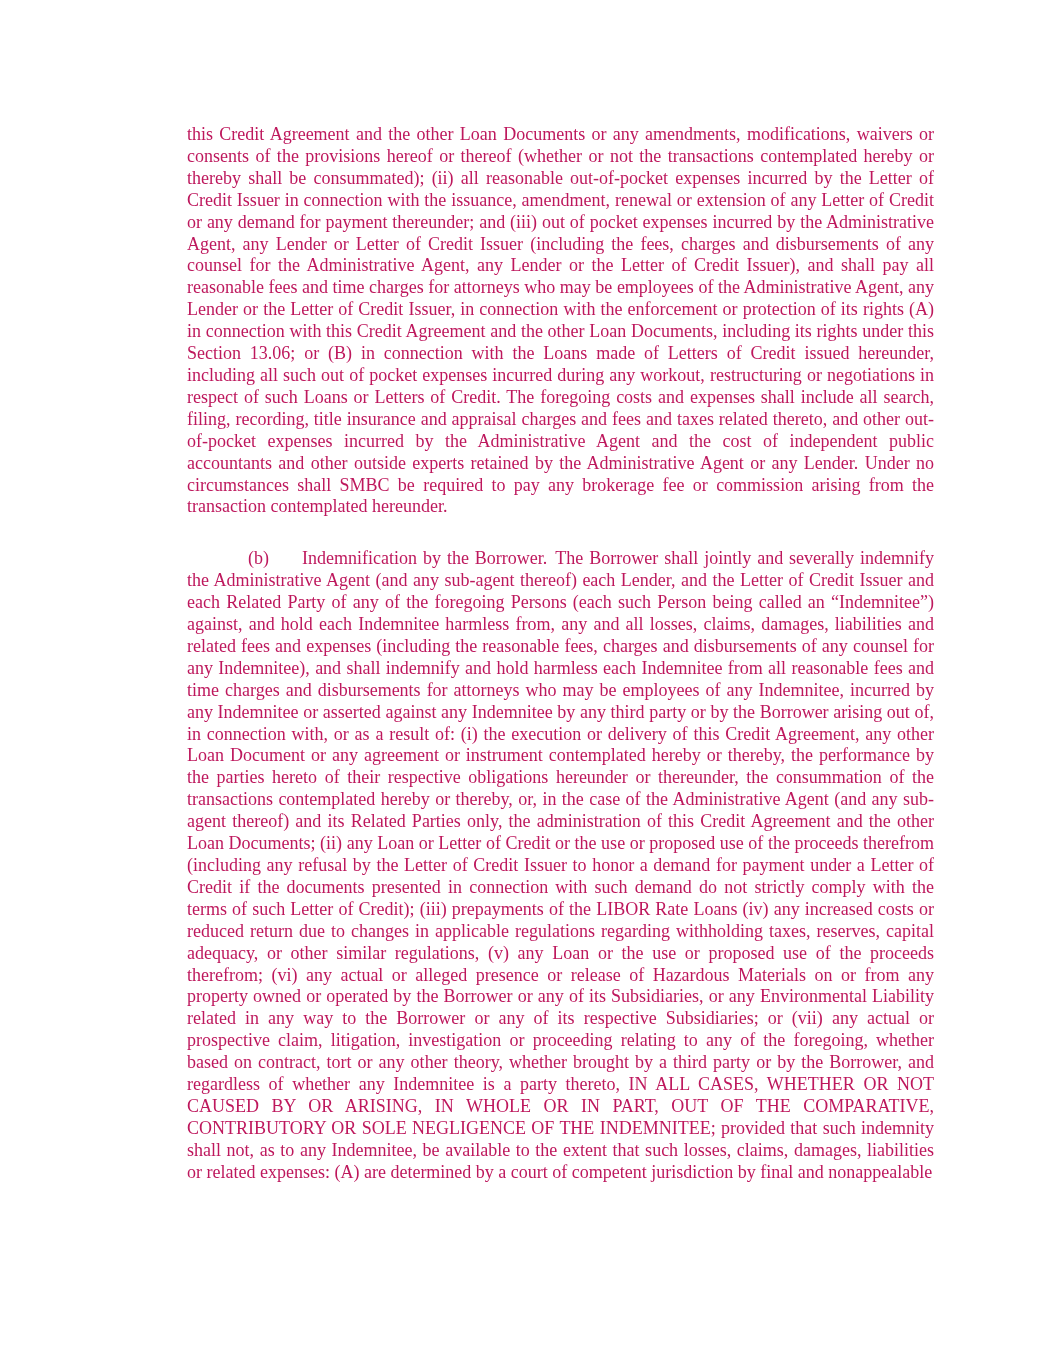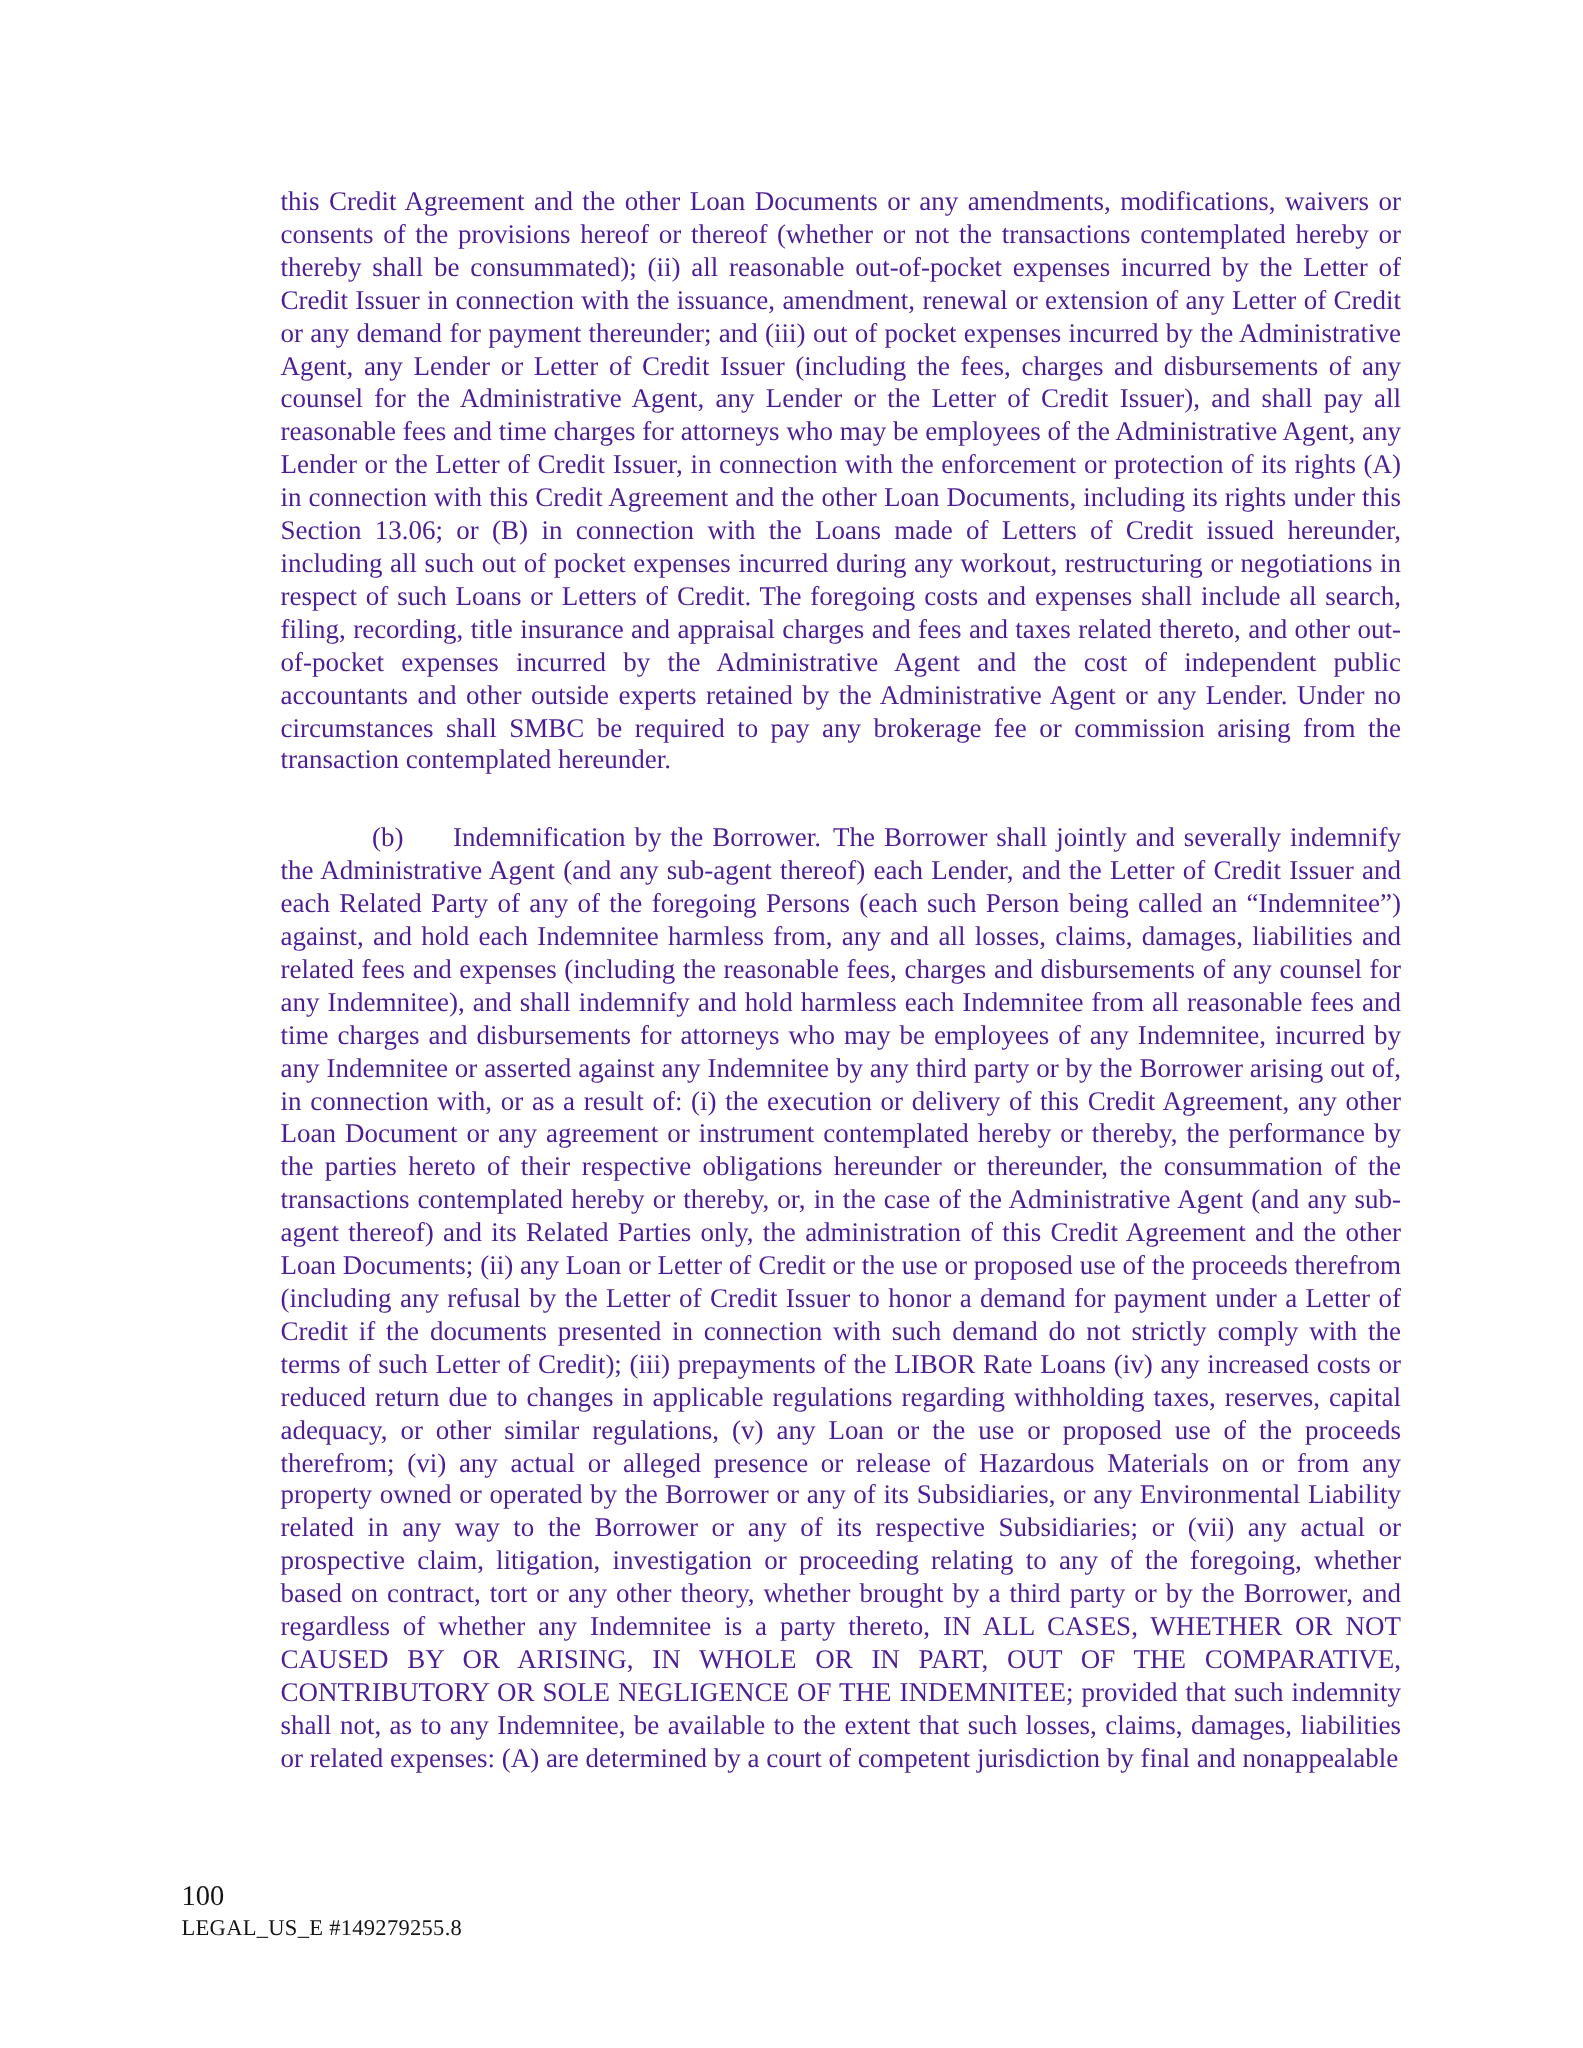--- a/index.html
+++ b/index.html
@@ -20,21 +20,21 @@
     position: absolute;
     left: 187px;
     top: 124px;
     width: 747px;
   }
   .para {
     margin: 0;
     font-size: 18px;
     line-height: 21.9px;
     text-align: justify;
-    color: #4c1d95;
+    color: #be185d;
     -webkit-font-smoothing: antialiased;
   }
   .para-b {
     margin-top: 30px;
     text-indent: 61px;
   }
   .tab-spacer {
     display: inline-block;
     width: 33px;
   }
@@ -64,18 +64,14 @@
 <div class="page">
 
   <div class="content">
 
     <p class="para">this Credit Agreement and the other Loan Documents or any amendments, modifications, waivers or consents of the provisions hereof or thereof (whether or not the transactions contemplated hereby or thereby shall be consummated); (ii) all reasonable out-of-pocket expenses incurred by the Letter of Credit Issuer in connection with the issuance, amendment, renewal or extension of any Letter of Credit or any demand for payment thereunder; and (iii) out of pocket expenses incurred by the Administrative Agent, any Lender or Letter of Credit Issuer (including the fees, charges and disbursements of any counsel for the Administrative Agent, any Lender or the Letter of Credit Issuer), and shall pay all reasonable fees and time charges for attorneys who may be employees of the Administrative Agent, any Lender or the Letter of Credit Issuer, in connection with the enforcement or protection of its rights (A) in connection with this Credit Agreement and the other Loan Documents, including its rights under this Section 13.06; or (B) in connection with the Loans made of Letters of Credit issued hereunder, including all such out of pocket expenses incurred during any workout, restructuring or negotiations in respect of such Loans or Letters of Credit.  The foregoing costs and expenses shall include all search, filing, recording, title insurance and appraisal charges and fees and taxes related thereto, and other out-of-pocket expenses incurred by the Administrative Agent and the cost of independent public accountants and other outside experts retained by the Administrative Agent or any Lender.  Under no circumstances shall SMBC be required to pay any brokerage fee or commission arising from the transaction contemplated hereunder.</p>
 
     <p class="para para-b"><span>(b)</span><span class="tab-spacer"></span><span class="para-heading">Indemnification by the Borrower.</span><span>The Borrower shall jointly and severally indemnify the Administrative Agent (and any sub-agent thereof) each Lender, and the Letter of Credit Issuer and each Related Party of any of the foregoing Persons (each such Person being called an “Indemnitee”) against, and hold each Indemnitee harmless from, any and all losses, claims, damages, liabilities and related fees and expenses (including the reasonable fees, charges and disbursements of any counsel for any Indemnitee), and shall indemnify and hold harmless each Indemnitee from all reasonable fees and time charges and disbursements for attorneys who may be employees of any Indemnitee, incurred by any Indemnitee or asserted against any Indemnitee by any third party or by the Borrower arising out of, in connection with, or as a result of: (i) the execution or delivery of this Credit Agreement, any other Loan Document or any agreement or instrument contemplated hereby or thereby, the performance by the parties hereto of their respective obligations hereunder or thereunder, the consummation of the transactions contemplated hereby or thereby, or, in the case of the Administrative Agent (and any sub-agent thereof) and its Related Parties only, the administration of this Credit Agreement and the other Loan Documents; (ii) any Loan or Letter of Credit or the use or proposed use of the proceeds therefrom (including any refusal by the Letter of Credit Issuer to honor a demand for payment under a Letter of Credit if the documents presented in connection with such demand do not strictly comply with the terms of such Letter of Credit); (iii) prepayments of the LIBOR Rate Loans (iv) any increased costs or reduced return due to changes in applicable regulations regarding withholding taxes, reserves, capital adequacy, or other similar regulations, (v) any Loan or the use or proposed use of the proceeds therefrom; (vi) any actual or alleged presence or release of Hazardous Materials on or from any property owned or operated by the Borrower or any of its Subsidiaries, or any Environmental Liability related in any way to the Borrower or any of its respective Subsidiaries; or (vii) any actual or prospective claim, litigation, investigation or proceeding relating to any of the foregoing, whether based on contract, tort or any other theory, whether brought by a third party or by the Borrower, and regardless of whether any Indemnitee is a party thereto, IN ALL CASES, WHETHER OR NOT CAUSED BY OR ARISING, IN WHOLE OR IN PART, OUT OF THE COMPARATIVE, CONTRIBUTORY OR SOLE NEGLIGENCE OF THE INDEMNITEE; provided that such indemnity shall not, as to any Indemnitee, be available to the extent that such losses, claims, damages, liabilities or related expenses: (A) are determined by a court of competent jurisdiction by final and nonappealable</span></p>
 
   </div>
 
-  <div class="footer">
-    <div class="page-number">100</div>
-    <div class="doc-id">LEGAL_US_E #149279255.8</div>
-  </div>
 
 </div>
 
 </body></html>

